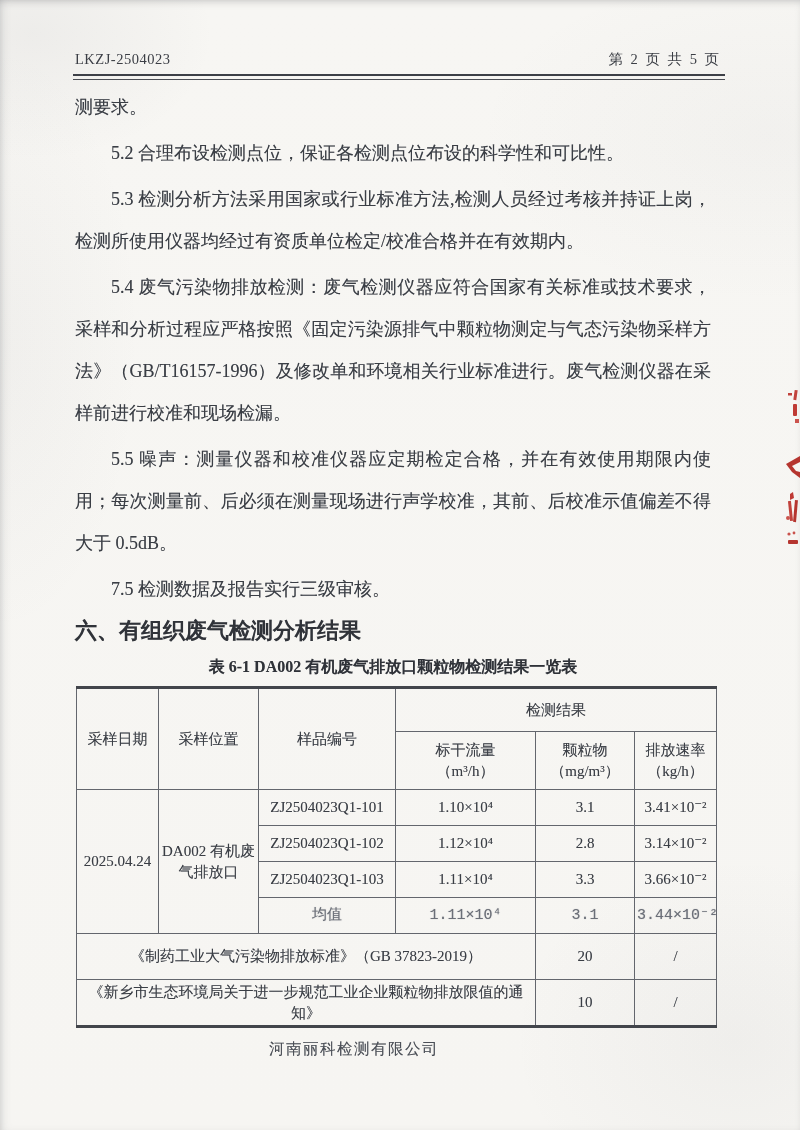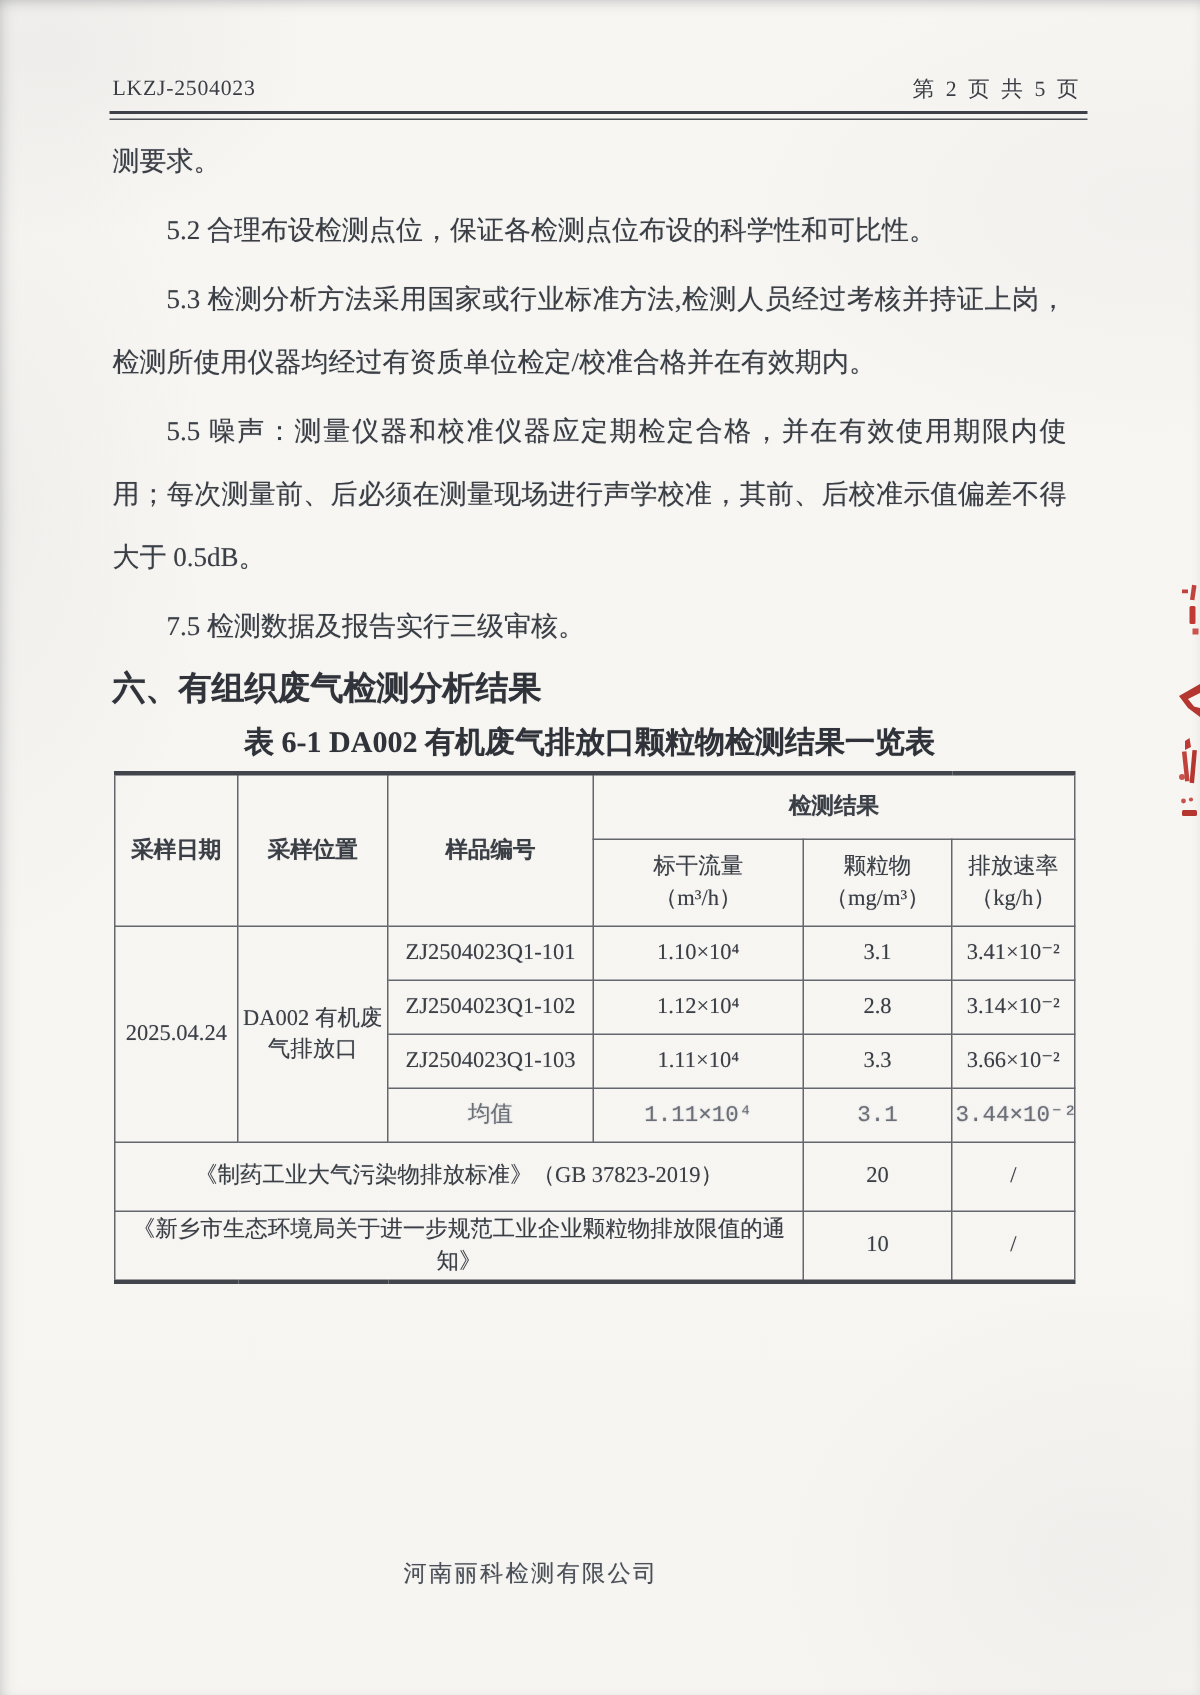--- a/index.html
+++ b/index.html
@@ -34,34 +34,34 @@
     font-size:18px;line-height:42px;text-align:justify;
     color:#3a3e45; text-shadow:0 0 0.6px rgba(72,76,84,0.45);
   }
   .body-text p{margin:0 4px 4px 0;}
   .body-text p.indent{text-indent:2em;}
   .section-heading{
     margin:2px 0 0 0;font-size:22px;line-height:34px;font-weight:bold;color:#303339;
     text-indent:0;
   }
   .table-title{
-    font-size:20px;font-weight:bold;text-align:center;line-height:30px;color:#2f3238;
+    font-size:16px;font-weight:bold;text-align:center;line-height:30px;color:#2f3238;
     text-indent:0;
   }
   table.results{
     width:640px;margin-left:1px;border-collapse:collapse;table-layout:fixed;
     font-size:15px;line-height:21px;text-align:center;color:#3a3e45;
     border-top:3px solid #42454b;border-bottom:3px solid #42454b;
     text-shadow:0 0 0.6px rgba(72,76,84,0.4);
   }
   table.results td{
     border:1px solid #63666d;padding:1px 2px;vertical-align:middle;
     overflow:hidden;
   }
-  table.results .hrow1 td{height:40px;font-weight:bold;}
+  table.results .hrow1 td{height:40px;}
   table.results .hrow2 td{height:55px;}
   table.results .drow td{height:33px;}
   table.results .srow td{height:43px;}
   table.results .faded{color:#6b6f78;text-shadow:0 0 1px rgba(107,111,120,0.55);font-family:Liberation Mono, monospace;}
   table.results .unit{display:block;text-align:center;}
   .footer{
     position:absolute;top:1039px;left:0;width:708px;text-align:center;
     font-size:15.5px;letter-spacing:1.5px;color:#4b4f57;
     text-shadow:0 0 0.6px rgba(75,79,87,0.4);
   }
@@ -76,20 +76,21 @@
   <div class="doc-header">
     <span>LKZJ-2504023</span>
     <span class="pageinfo">第 2 页 共 5 页</span>
   </div>
   <div class="header-rule"></div>
 
   <div class="body-text">
     <p>测要求。</p>
     <p class="indent">5.2 合理布设检测点位，保证各检测点位布设的科学性和可比性。</p>
     <p class="indent">5.3 检测分析方法采用国家或行业标准方法,检测人员经过考核并持证上岗，检测所使用仪器均经过有资质单位检定/校准合格并在有效期内。</p>
+    <p class="indent">5.4 废气污染物排放检测：废气检测仪器应符合国家有关标准或技术要求，采样和分析过程应严格按照《固定污染源排气中颗粒物测定与气态污染物采样方法》（GB/T16157-1996）及修改单和环境相关行业标准进行。废气检测仪器在采样前进行校准和现场检漏。</p>
     <p class="indent">5.5 噪声：测量仪器和校准仪器应定期检定合格，并在有效使用期限内使用；每次测量前、后必须在测量现场进行声学校准，其前、后校准示值偏差不得大于 0.5dB。</p>
     <p class="indent">7.5 检测数据及报告实行三级审核。</p>
 
     <p class="section-heading">六、有组织废气检测分析结果</p>
     <p class="table-title">表 6-1 DA002 有机废气排放口颗粒物检测结果一览表</p>
 
     <table class="results">
       <colgroup>
         <col style="width:82px">
           <col style="width:100px">

